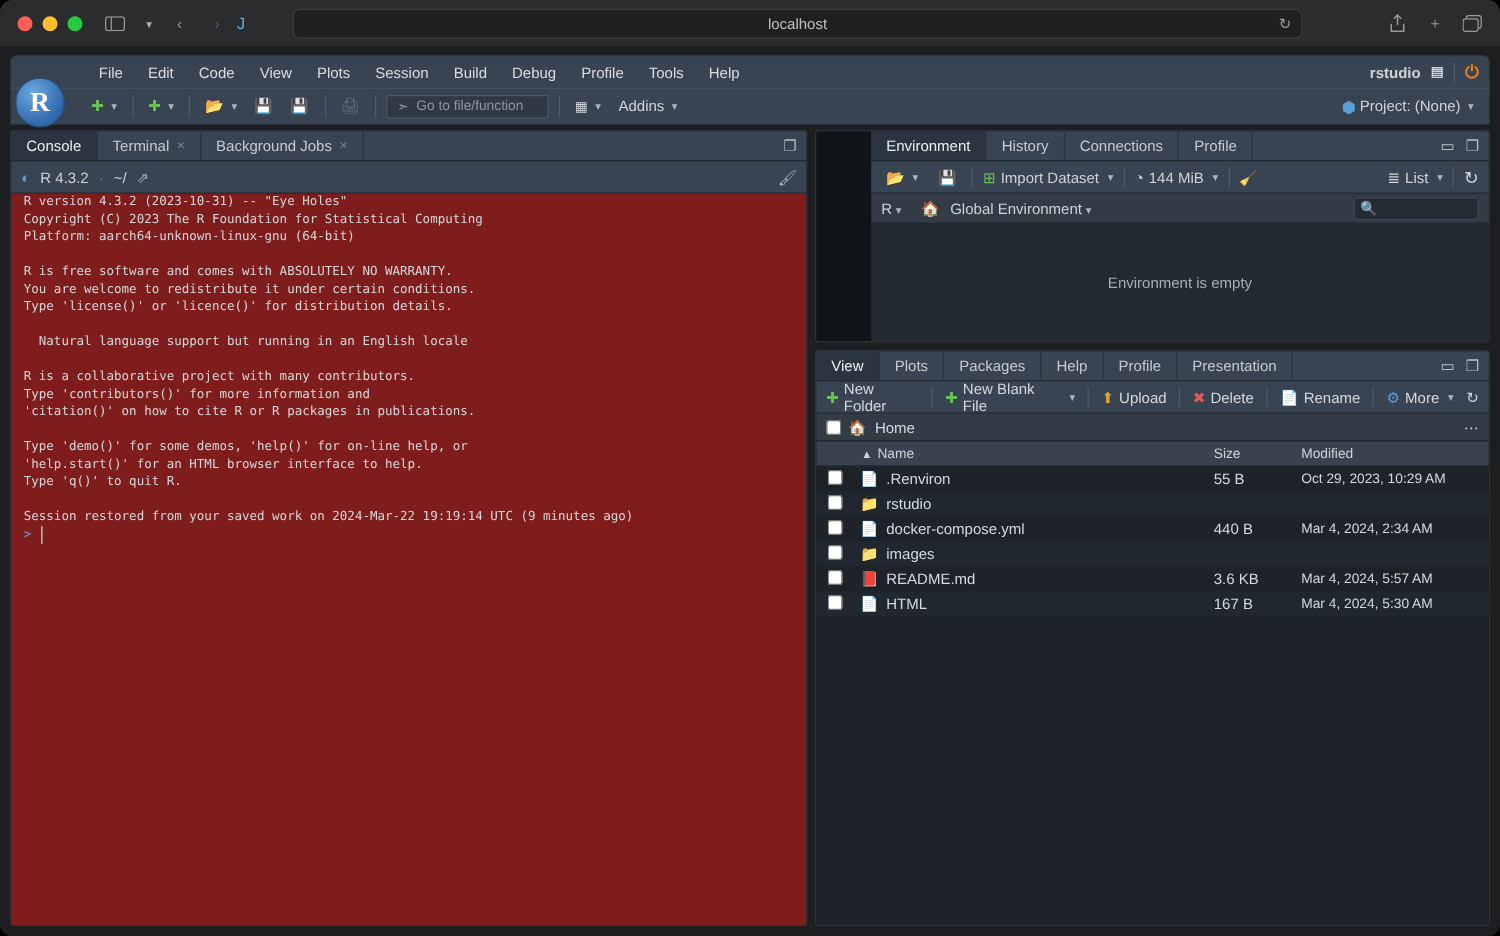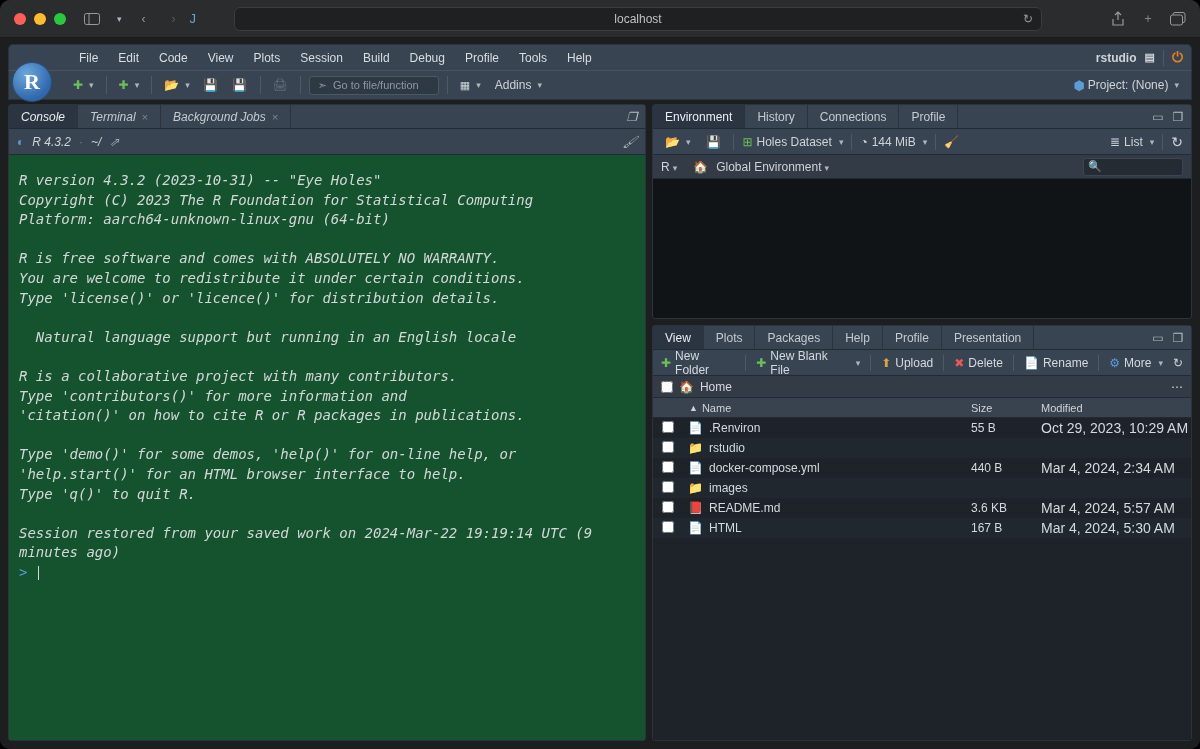--- a/index.html
+++ b/index.html
@@ -101,31 +101,31 @@
 .tb-sep { width: 1px; height: 18px; background: #4d5a69; margin: 0 2px; }
 .goto { background: #2f3943; border: 1px solid #4a5765; border-radius: 3px; padding: 2px 8px; display: flex; align-items: center; gap: 6px; color: #8d97a1; font-size: 11px; width: 130px; }
 .toolbar-right { margin-left: auto; display: flex; align-items: center; gap: 6px; }
 .quad {
   flex: 1;
   display: flex;
   gap: 6px;
   margin-top: 4px;
 }
 .col { display: flex; flex-direction: column; gap: 6px; }
-.col.left { flex: 0 0 638px; font-style: italic; }
+.col.left { flex: 0 0 638px; }
 .col.right { flex: 1; }
 .pane {
   background: #111416;
   border: 1px solid #2a333e;
   display: flex;
   flex-direction: column;
   border-radius: 3px;
 }
 .pane.left-main { flex: 1; }
-.pane.right-top { height: 215px; }
+.pane.right-top { height: 170px; padding-left: 44px; }
 .pane.right-bot { flex: 1; }
 .tabs {
   height: 24px;
   background: #384452;
   display: flex;
   align-items: stretch;
   border-bottom: 1px solid #222a33;
 }
 .tab {
   padding: 4px 12px;
@@ -158,25 +158,25 @@
   align-items: center;
   padding: 0 8px;
   gap: 8px;
   color: #cfd3d8;
   font-size: 12px;
   border-bottom: 1px solid #222a33;
 }
 .search-box { background: #242b33; border: 1px solid #3c4652; border-radius: 3px; height: 18px; width: 100px; margin-left: auto; display: flex; align-items: center; padding: 0 4px; }
 .console-body {
   flex: 1;
-  background: #14532d;
+  background: #7f1d1d;
   font-family: "Menlo", "Consolas", monospace;
-  font-size: 14px;
+  font-size: 10px;
   color: #d4d7da;
-  padding: 16px 10px;
+  padding: 0 10px;
   line-height: 1.4;
   white-space: pre-wrap;
   overflow: auto;
 }
 .prompt { color: #5b9dd9; }
 .empty-env {
   flex: 1;
   display: flex;
   align-items: center;
   justify-content: center;
@@ -224,21 +224,21 @@
   display: flex;
   height: 20px;
   align-items: center;
   font-size: 12px;
   color: #d4d9de;
 }
 .file-row:nth-child(even) { background: #20272e; }
 .fr-check { width: 30px; text-align: center; }
 .fr-name { flex: 1; padding-left: 6px; display: flex; align-items: center; gap: 6px; }
 .fr-size { width: 70px; }
-.fr-mod { width: 150px; font-size: 14px; }
+.fr-mod { width: 150px; font-size: 11px; }
 .ficon { width: 14px; display: inline-flex; justify-content: center; }
 .folder-i { color: #d9a441; }
 .file-i { color: #e0e0e0; }
 .green-i { color: #4caf50; }
 .red-i { color: #e65a5a; }
 .caret::after { content: "▾"; font-size: 9px; margin-left: 3px; color: #aeb5bc; }
 .refresh-icon { margin-left: auto; color: #cfd3d8; }
 .cursor-blink { display:inline-block; width:1px; height:14px; background:#d4d7da; vertical-align:middle; margin-left:2px;}
 input[type=checkbox] { accent-color: #5a6472; width: 12px; height: 12px; }
 </style>
@@ -418,21 +418,21 @@
               <span class="mini-icon">▭</span>
               <span class="mini-icon">❐</span>
             </div>
           </div>
           <div class="subtoolbar">
             <span class="tb-btn caret" style="color:#d9a441">📂</span>
             <span class="tb-btn" style="color:#8fa8c4">💾</span>
             <span class="sep"></span>
             <span class="dropdown caret">
                 <span style="color:#6bbf59">⊞</span> 
-                <span>Holes Dataset</span>
+                <span>Import Dataset</span>
               </span>
             <span class="sep"></span>
             <span class="dropdown caret">
                 <span style="color:#cfd3d8">◔</span> 
                 <span>144 MiB</span>
               </span>
             <span class="sep"></span>
             <span style="color:#d9a441">🧹</span>
             <div style="margin-left:auto; display:flex; gap:8px; align-items:center">
               <span class="dropdown caret">
@@ -445,20 +445,21 @@
           </div>
           <div class="sub2">
             <span class="dropdown caret">R</span>
             <span class="sep" style="background:#4d5a69"></span>
             <span style="color:#5b9dd9">🏠</span>
             <span class="dropdown caret">Global Environment</span>
             <div class="search-box">
               <span style="color:#7d868f;font-size:11px">🔍</span>
             </div>
           </div>
+          <div class="empty-env">Environment is empty</div>
         </div>
 
         <div class="pane right-bot">
           <div class="tabs">
             <div class="tab active">
                 <span>View</span>
               </div>
             <div class="tab">
                 <span>Plots</span>
               </div>

